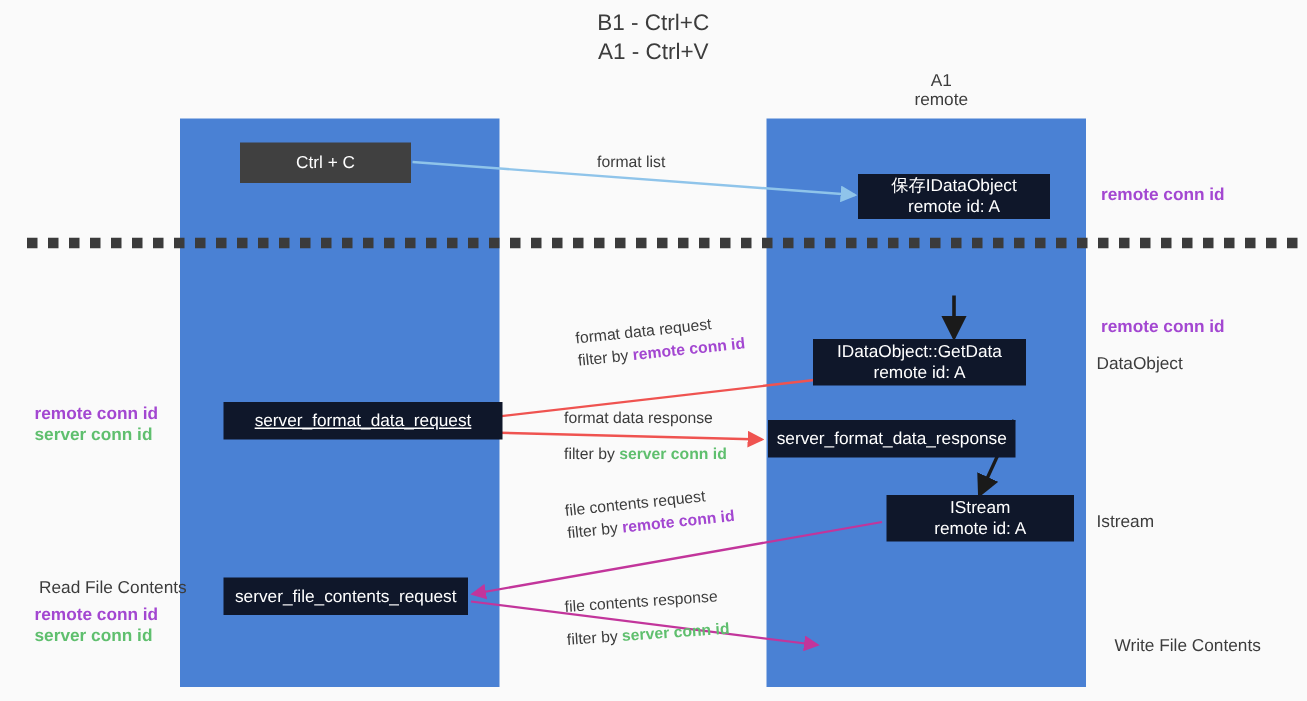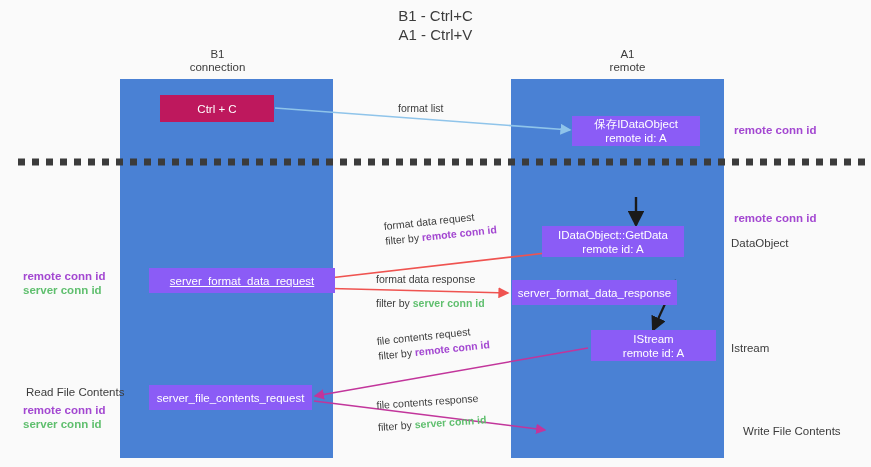--- a/index.html
+++ b/index.html
@@ -26,23 +26,23 @@
 
   
   .lane{position:absolute;background:#4a81d4;}
 
   
   .box{
     position:absolute;display:flex;align-items:center;justify-content:center;
     text-align:center;color:#ffffff;font-size:11.5px;line-height:14px;
     white-space:pre-line;box-sizing:border-box;
   }
-  .box.green{background:#be185d;}
+  .box.green{background:#404040;}
   .box.orange{background:#fbb košice;}
-  .box.orange{background:#8b5cf6;}
+  .box.orange{background:#0f172a;}
 
   
   .ann{
     position:absolute;font-size:11.5px;line-height:14px;white-space:pre-line;
   }
   .ann.plain{color:#3c3c3c;}
   .ann.bold{font-weight:bold;}
   .c-remote{color:#a347d1;}
   .c-server{color:#5fbf6e;}
 
@@ -56,22 +56,20 @@
   svg.wires{position:absolute;left:0;top:0;width:871px;height:467px;overflow:visible;}
 </style>
 </head>
 <body>
 
 <div id="stage">
 
   <div class="title">B1 - Ctrl+C
 A1 - Ctrl+V</div>
 
-  <div class="col-head" style="left:150px;top:48px;width:135px;">B1
-connection</div>
   <div class="col-head" style="left:550px;top:48px;width:155px;">A1
 remote</div>
 
   <div class="lane" style="left:120px;top:79px;width:213px;height:379px;"></div>
   <div class="lane" style="left:511px;top:79px;width:213px;height:379px;"></div>
 
   <svg class="wires" viewBox="0 0 871 467">
     <defs>
       <marker id="ah-blue" markerWidth="7" markerHeight="7" refX="6" refY="3.5" orient="auto">
         <path d="M0,0 L7,3.5 L0,7 z" fill="#8fc4ea"></path>

